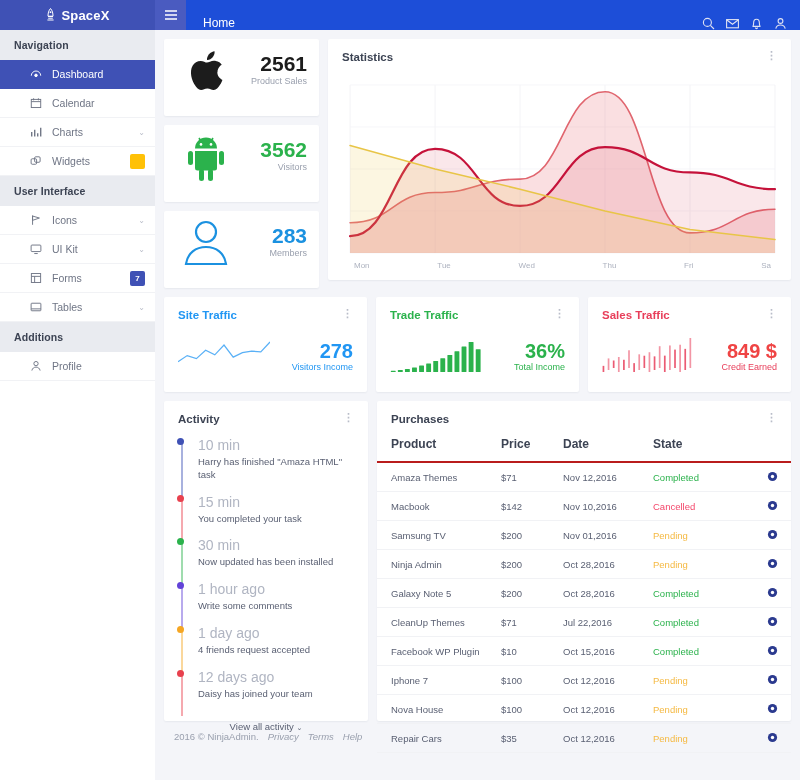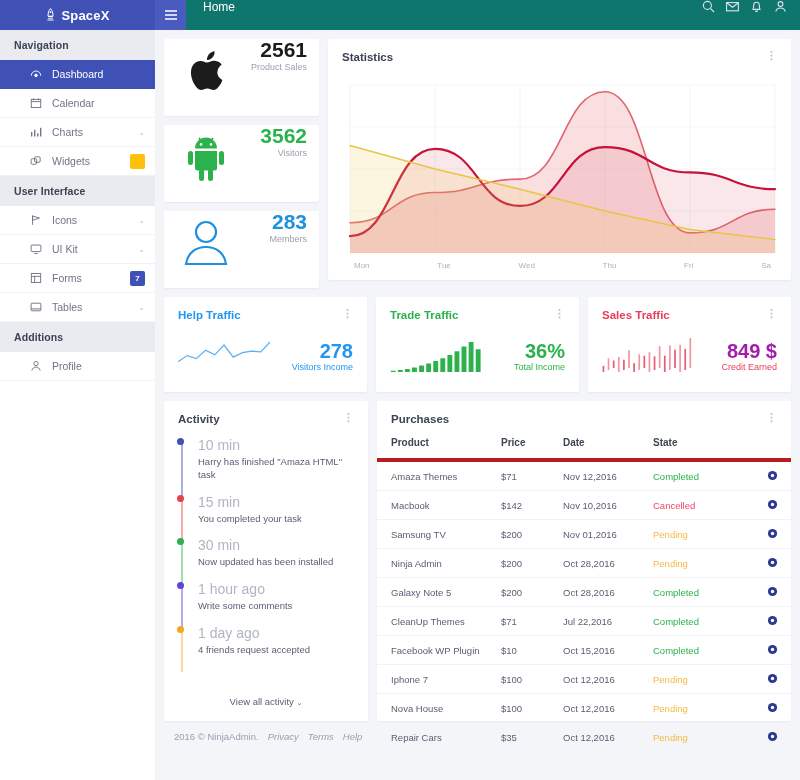--- a/index.html
+++ b/index.html
@@ -37,22 +37,22 @@
   .nav-item .chev { font-size: 8px; color: #b9bdc9; }
   .badge {
     min-width: 15px; height: 15px; border-radius: 2px;
     font-size: 8px; font-weight: bold; color: #fff;
     display: flex; align-items: center; justify-content: center; padding: 0 3px;
   }
 
   
   .main { flex: 1; display: flex; flex-direction: column; height: 780px; }
   .topbar {
-    height: 30px; background: #0f766e; color: #fff;
-    display: flex; align-items: flex-start; flex: 0 0 30px;
+    height: 30px; background: #1d4ed8; color: #fff;
+    display: flex; align-items: flex-end; flex: 0 0 30px;
   }
   .hamburger {
     width: 31px; height: 30px; background: #4a5bc0;
     display: flex; align-items: center; justify-content: center; cursor: pointer;
   }
   .topbar-title { font-size: 12px; padding-left: 17px; flex: 1; }
   .topbar-icons { display: flex; gap: 11px; padding-right: 13px; }
   .topbar-icons span { cursor: pointer; display: flex; }
 
   .content { flex: 1; padding: 9px; overflow: hidden; }
@@ -60,21 +60,21 @@
 
   .card { background: #fff; border-radius: 2px; box-shadow: 0 1px 2px rgba(20,30,60,.06); }
   .card-title {
     font-size: 11.5px; font-weight: bold; color: #3c4353;
     padding: 12px 14px 0 14px; display: flex; justify-content: space-between; align-items: flex-start;
   }
   .kebab { color: #b9bdc9; font-size: 11px; letter-spacing: 0; line-height: 9px; cursor: pointer; }
 
   
   .statcol { width: 155px; flex: 0 0 155px; display: flex; flex-direction: column; gap: 9px; }
-  .statcard { height: 77px; display: flex; padding: 0 12px 16px 6px; }
+  .statcard { height: 77px; display: flex; align-items: center; padding: 0 12px 16px 6px; }
   .statcard .glyph { flex: 0 0 72px; display: flex; align-items: center; justify-content: center; }
   .statcard .meta { flex: 1; text-align: right; }
   .statcard .num { font-size: 21px; font-weight: bold; line-height: 1.05; }
   .statcard .lbl { font-size: 9px; color: #9aa0ae; margin-top: 1px; }
 
   
   .stats-card { flex: 1; height: 241px; position: relative; }
   .chartwrap { position: absolute; left: 12px; right: 10px; top: 40px; bottom: 6px; }
   .xlabels { display: flex; justify-content: space-between; font-size: 8px; color: #adb2bf; padding: 0 10px 0 14px; }
 
@@ -92,22 +92,22 @@
   .tl-item { position: relative; padding: 0 0 12px 12px; }
   .tl-line { position: absolute; left: -5px; top: 4px; bottom: -3px; width: 1.5px; }
   .tl-dot { position: absolute; left: -9px; top: 1px; width: 7px; height: 7px; border-radius: 50%; }
   .tl-time { font-size: 14px; color: #b0b5c2; }
   .tl-text { font-size: 9.5px; color: #5a6073; margin-top: 3px; line-height: 1.35; }
   .viewall { text-align: center; font-size: 9.5px; color: #5a6073; padding: 8px 0 14px; cursor: pointer; }
 
   
   .purchases { flex: 1; height: 320px; }
   table { width: 100%; border-collapse: collapse; margin-top: 12px; }
-  th { font-size: 10px; font-weight: bold; color: #3c4353; text-align: left;
-       padding: 0 0 10px 0; border-bottom: 4px solid #b91c1c; }
+  th { font-size: 12px; font-weight: bold; color: #3c4353; text-align: left;
+       padding: 0 0 10px 0; border-bottom: 2px solid #b91c1c; }
   td { font-size: 9.5px; color: #5a6073; padding: 7.5px 0; border-bottom: 1px solid #f1f2f5; }
   .tbl-pad { padding-left: 14px; }
   .col-price { width: 62px; }
   .col-date { width: 90px; margin-top: 35px; }
   .col-state { width: 100px; }
   .col-act { width: 38px; text-align: center; }
   .act-btn { display:inline-block; cursor: pointer; }
 
   .footer { font-size: 9.5px; color: #9aa0ae; padding: 10px 0 0 10px; }
   .footer span { margin-right: 9px; }
@@ -341,21 +341,21 @@
                 <span>Fri</span>
                 <span>Sa</span>
               </div>
           </div>
         </div>
       </div>
 
       <div class="row" id="traffic-row" style="margin-top:9px">
           <div class="card traffic">
             <div class="card-title">
-              <span style="color: rgb(33, 150, 243);">Help Traffic</span>
+              <span style="color: rgb(33, 150, 243);">Site Traffic</span>
               <span class="kebab">⋮</span>
             </div>
             <div class="tbody">
               <div class="spark"><svg width="92" height="34" viewBox="0 0 92 34">
                   <polyline points="0,23.675675675675677 9.2,17.62162162162162 18.4,20.648648648648646 27.599999999999998,12.324324324324323 36.8,16.864864864864863 46,7.027027027027028 55.199999999999996,19.135135135135137 64.39999999999999,14.594594594594597 73.6,13.08108108108108 82.8,13.837837837837839 92,4" fill="none" stroke="#2196f3" stroke-width="1.2" opacity="0.75"></polyline>
                 </svg></div>
               <div class="tvals">
                 <div class="tnum" style="color: rgb(33, 150, 243);">278</div>
                 <div class="tlbl" style="color: rgb(33, 150, 243);">Visitors Income</div>
               </div>
@@ -408,21 +408,21 @@
                   <rect x="51.71111111111111" y="18.363636363636363" width="1.7" height="13.636363636363637" fill="#e83e5a" opacity="0.85"></rect>
                   <rect x="56.822222222222216" y="8.18181818181818" width="1.7" height="21.81818181818182" fill="#e83e5a" opacity="0.55"></rect>
                   <rect x="61.93333333333333" y="17.636363636363637" width="1.7" height="16.363636363636363" fill="#e83e5a" opacity="0.85"></rect>
                   <rect x="67.04444444444444" y="7.454545454545453" width="1.7" height="24.545454545454547" fill="#e83e5a" opacity="0.55"></rect>
                   <rect x="72.15555555555554" y="11.59090909090909" width="1.7" height="18.40909090909091" fill="#e83e5a" opacity="0.85"></rect>
                   <rect x="77.26666666666665" y="6.727272727272727" width="1.7" height="27.272727272727273" fill="#e83e5a" opacity="0.55"></rect>
                   <rect x="82.37777777777777" y="10.863636363636363" width="1.7" height="21.136363636363637" fill="#e83e5a" opacity="0.85"></rect>
                   <rect x="87.48888888888888" y="0" width="1.7" height="30" fill="#e83e5a" opacity="0.55"></rect>
                 </svg></div>
               <div class="tvals">
-                <div class="tnum" style="color: #a21caf;">849 $</div>
+                <div class="tnum" style="color: #ef4444;">849 $</div>
                 <div class="tlbl" style="color: rgb(232, 62, 90);">Credit Earned</div>
               </div>
             </div>
           </div>
         </div>
 
       <div class="row" style="margin-top:9px">
 
         <div class="card activity">
           <div class="card-title">
@@ -452,20 +452,26 @@
                 <div class="tl-line" style="background: rgb(98, 67, 216); opacity: 0.45;"></div>
                 <div class="tl-dot" style="background: rgb(98, 67, 216);"></div>
                 <div class="tl-time">1 hour ago</div>
                 <div class="tl-text">Write some comments</div>
               </div>
               <div class="tl-item">
                 <div class="tl-line" style="background: rgb(245, 166, 35); opacity: 0.45;"></div>
                 <div class="tl-dot" style="background: rgb(245, 166, 35);"></div>
                 <div class="tl-time">1 day ago</div>
                 <div class="tl-text">4 friends request accepted</div>
+              </div>
+              <div class="tl-item">
+                <div class="tl-line" style="background: rgb(232, 65, 78); opacity: 0.45;"></div>
+                <div class="tl-dot" style="background: rgb(232, 65, 78);"></div>
+                <div class="tl-time">12 days ago</div>
+                <div class="tl-text">Daisy has joined your team</div>
               </div>
             </div>
           <div class="viewall">
             <span>View all activity</span>
             <span style="font-size:7px"> ⌄</span>
           </div>
         </div>
 
         <div class="card purchases">
           <div class="card-title">

